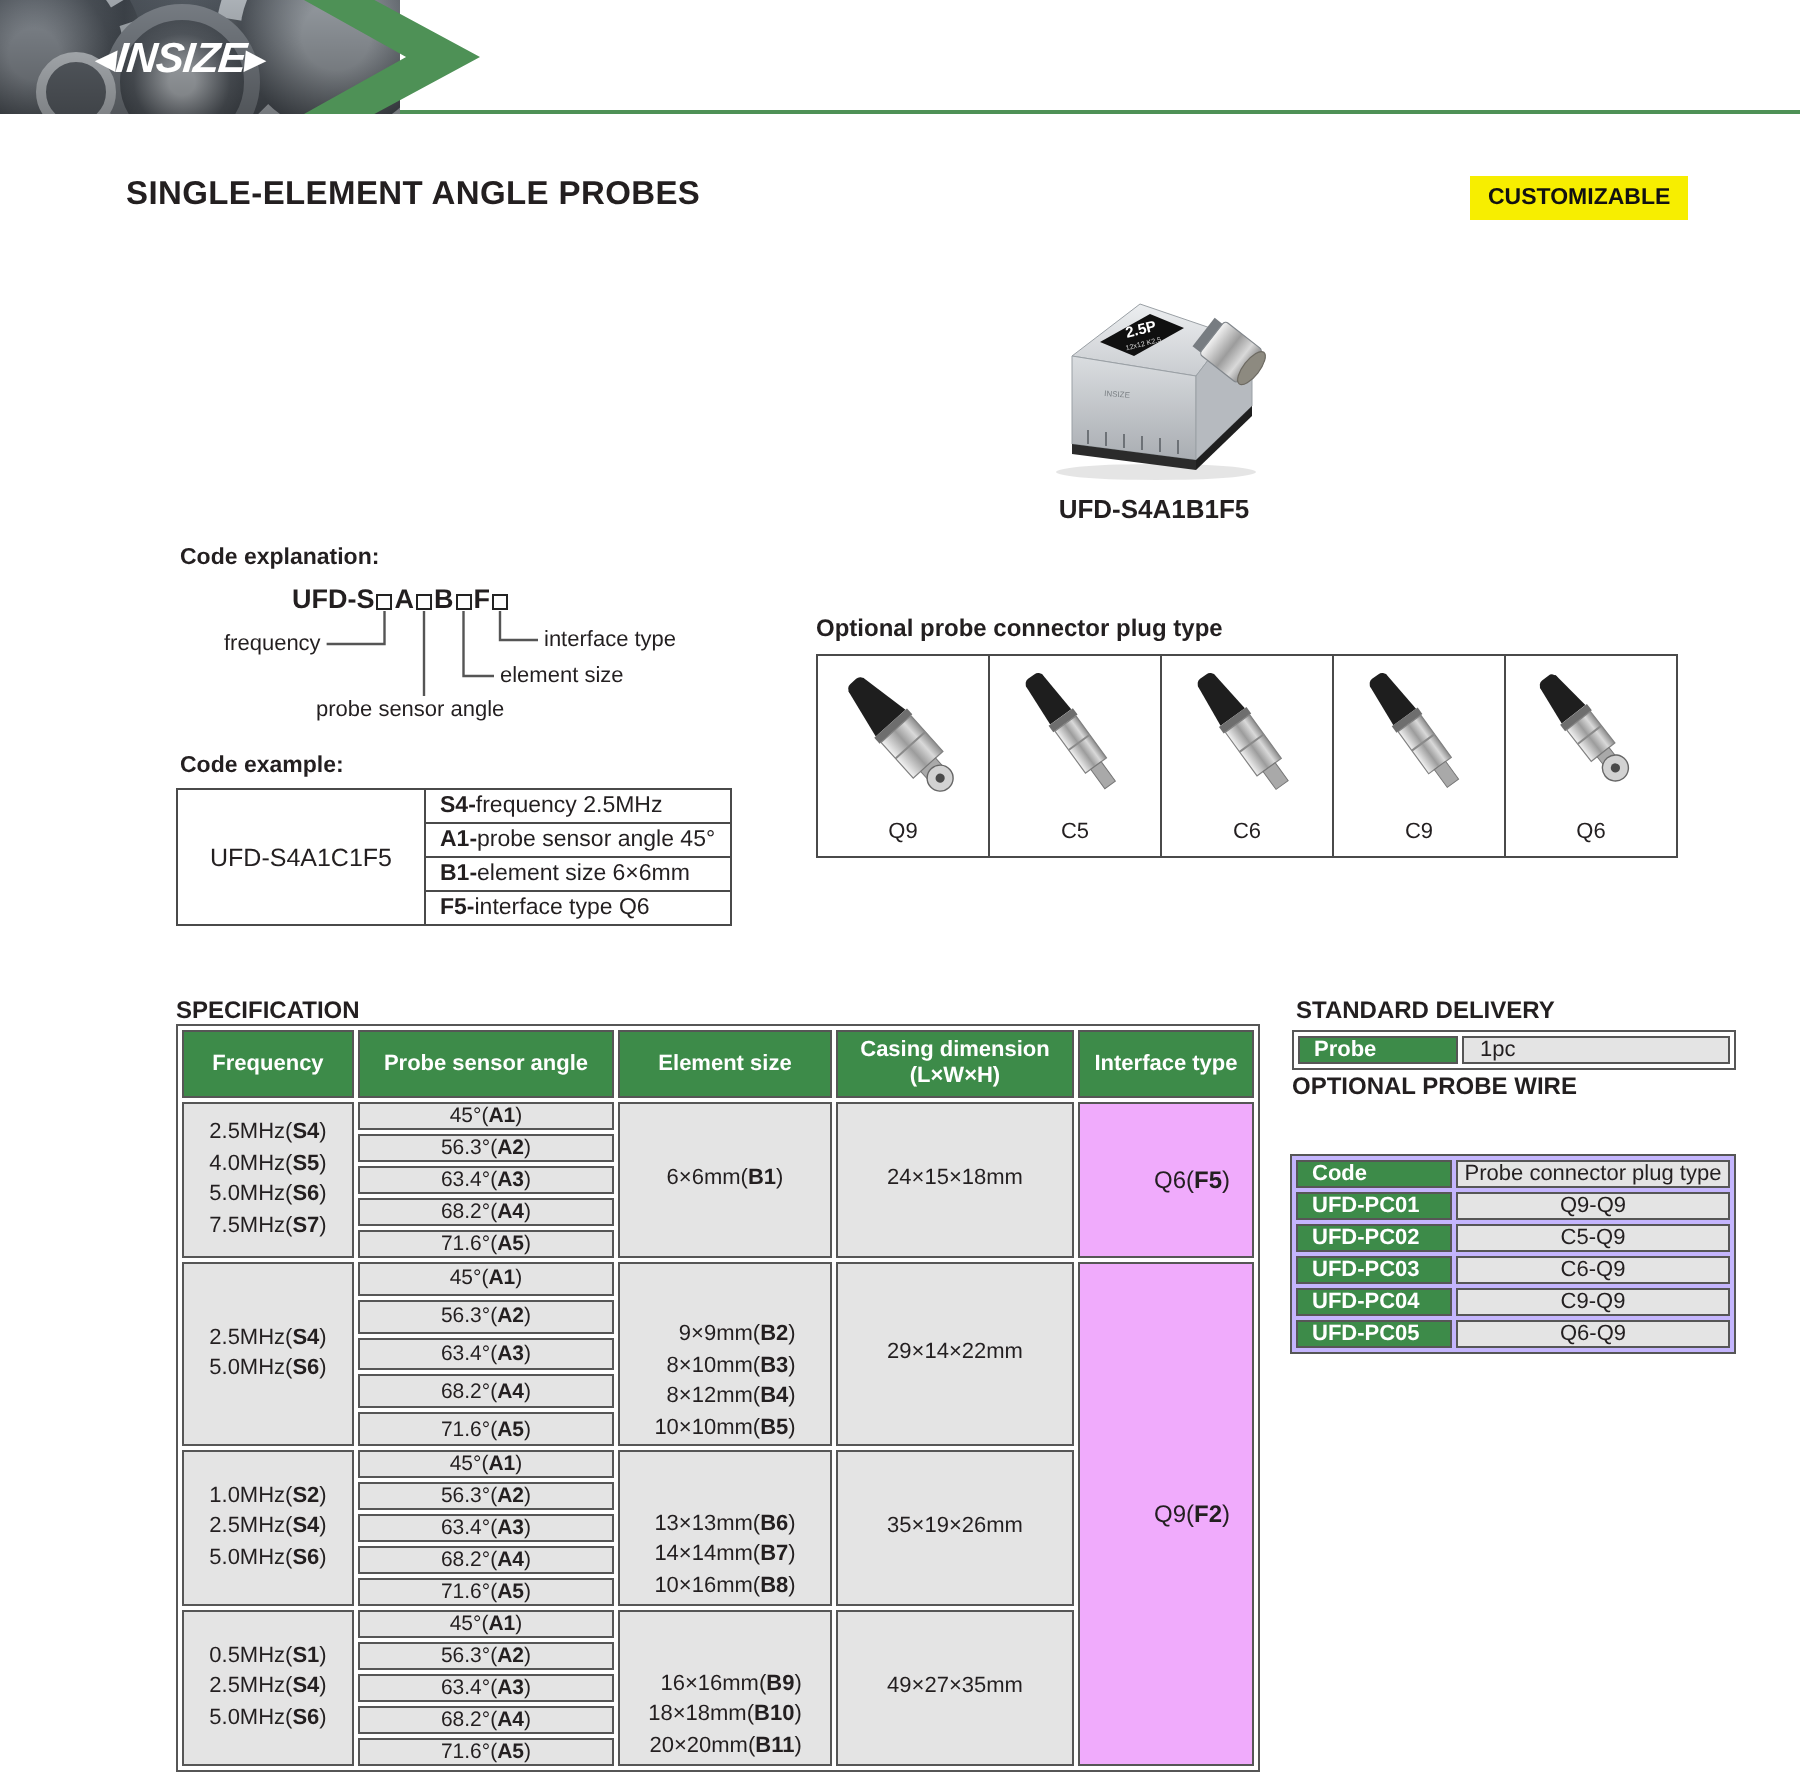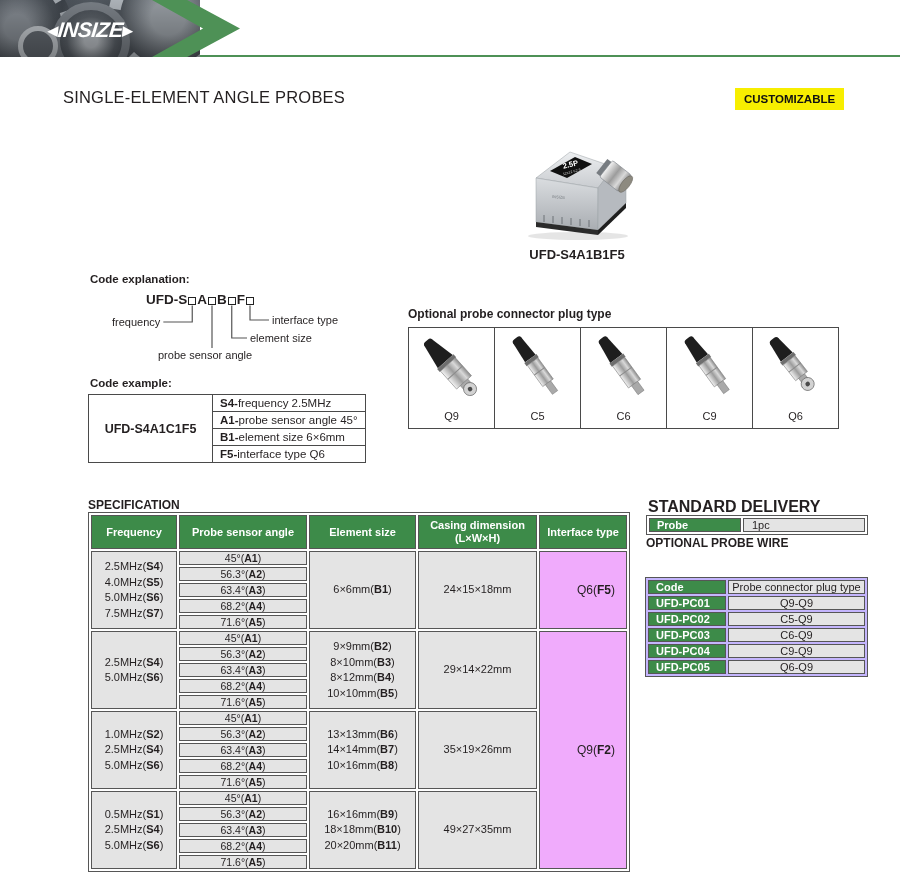--- a/index.html
+++ b/index.html
@@ -37,21 +37,21 @@
   }
   .logo{
     position:absolute;left:48px;top:18px;z-index:5;color:#fff;
     font-weight:bold;font-style:italic;font-size:21px;letter-spacing:-.5px;
     transform:skewX(-6deg);white-space:nowrap;
   }
   .logo .arr{font-style:normal;font-size:13px;vertical-align:2px;letter-spacing:0;}
   .green-line{position:absolute;left:0;top:55px;width:900px;height:2px;background:var(--banner-green);z-index:2;}
 
   
-  .page-title{position:absolute;left:63px;top:88px;font-size:16.5px;font-weight:normal;letter-spacing:.2px;}
+  .page-title{position:absolute;left:63px;top:88px;font-size:16.5px;font-weight:bold;letter-spacing:.2px;}
   .badge{
     position:absolute;left:735px;top:88px;background:var(--yellow);
     font-size:11.5px;font-weight:bold;padding:5px 9px;color:#111;
   }
 
   
   .features{position:absolute;left:63px;top:153px;width:352px;font-size:11.5px;line-height:15.5px;list-style:none;}
   .features li{position:relative;padding-left:13px;}
   .features li::before{content:"";position:absolute;left:1px;top:5px;width:5px;height:5px;background:var(--ink);}
 
@@ -69,21 +69,21 @@
   .dl-frequency{left:0;top:24px;}
   .dl-angle{left:46px;top:57px;}
   .dl-element{left:138px;top:40px;}
   .dl-interface{left:160px;top:22px;}
   .diagram-svg{position:absolute;left:0;top:0;}
 
   
   .code-ex-h{position:absolute;left:90px;top:377px;}
   .codex{position:absolute;left:88px;top:394px;border-collapse:collapse;font-size:11.5px;background:#fff;}
   .codex td{border:1px solid #4a4a4a;padding:1px 7px;height:17px;white-space:nowrap;}
-  .codex td.model{font-weight:bold;font-size:12.5px;text-align:center;width:124px;}
+  .codex td.model{font-weight:normal;font-size:12.5px;text-align:center;width:124px;}
 
   
   .plug-h{position:absolute;left:408px;top:307px;font-size:12px;font-weight:bold;}
   .plugs{position:absolute;left:408px;top:327px;border-collapse:collapse;}
   .plugs td{border:1px solid #4a4a4a;width:86px;padding:0;vertical-align:bottom;background:#fff;}
   .plug-img{height:82px;display:flex;align-items:center;justify-content:center;}
   .plug-label{text-align:center;font-size:11px;padding:0 0 6px;}
 
   
   .spec-h{position:absolute;left:88px;top:498px;font-size:12px;font-weight:bold;}
@@ -95,24 +95,24 @@
   .spec th{
     border:1px solid var(--border);background:var(--green);color:#fff;
     font-size:11px;font-weight:bold;height:34px;line-height:13px;text-align:center;padding:0 1px;
   }
   .spec td{
     border:1px solid var(--border);background:var(--cellgray);
     font-size:10.5px;text-align:center;height:13px;line-height:12px;padding:0 2px;
   }
   .spec td.ml{line-height:15.5px;font-size:11px;}
   .spec td.iface{background:#f0abfc;font-size:12px;padding-left:28px;}
-  .spec .lal{display:inline-block;text-align:center;line-height:15.5px;font-size:11px;}
-
-  
-  .sd-h{position:absolute;left:648px;top:498px;font-size:16px;font-weight:bold;}
+  .spec .lal{display:inline-block;text-align:right;line-height:15.5px;font-size:11px;margin-top:28px;}
+
+  
+  .sd-h{position:absolute;left:648px;top:498px;font-size:12px;font-weight:bold;}
   table.sd{
     position:absolute;left:646px;top:515px;width:222px;
     border-collapse:separate;border-spacing:2px;border:1px solid var(--border);background:#fff;
   }
   .wire-h{position:absolute;left:646px;top:536px;font-size:12px;font-weight:bold;}
   table.wire{
     position:absolute;left:645px;top:577px;width:223px;
     border-collapse:separate;border-spacing:2px;border:1px solid var(--border);background:#c4b5fd;table-layout:fixed;
   }
   .gtd{border:1px solid var(--border);background:var(--green);color:#fff;font-weight:bold;
@@ -409,21 +409,21 @@
       <tr>
         <td>71.6°(<b>A5</b>)</td>
       </tr>
     </tbody>
 </table>
 
 <div class="sd-h">STANDARD DELIVERY</div>
 <table class="sd">
   <tbody>
     <tr>
-      <td class="gtd" style="width:92px">Probe</td>
+      <td class="gtd" style="width:80px">Probe</td>
       <td class="vtd left">1pc</td>
     </tr>
   </tbody>
 </table>
 
 <div class="wire-h">OPTIONAL PROBE WIRE</div>
 <table class="wire">
   <colgroup>
       <col style="width:78px">
       <col>

